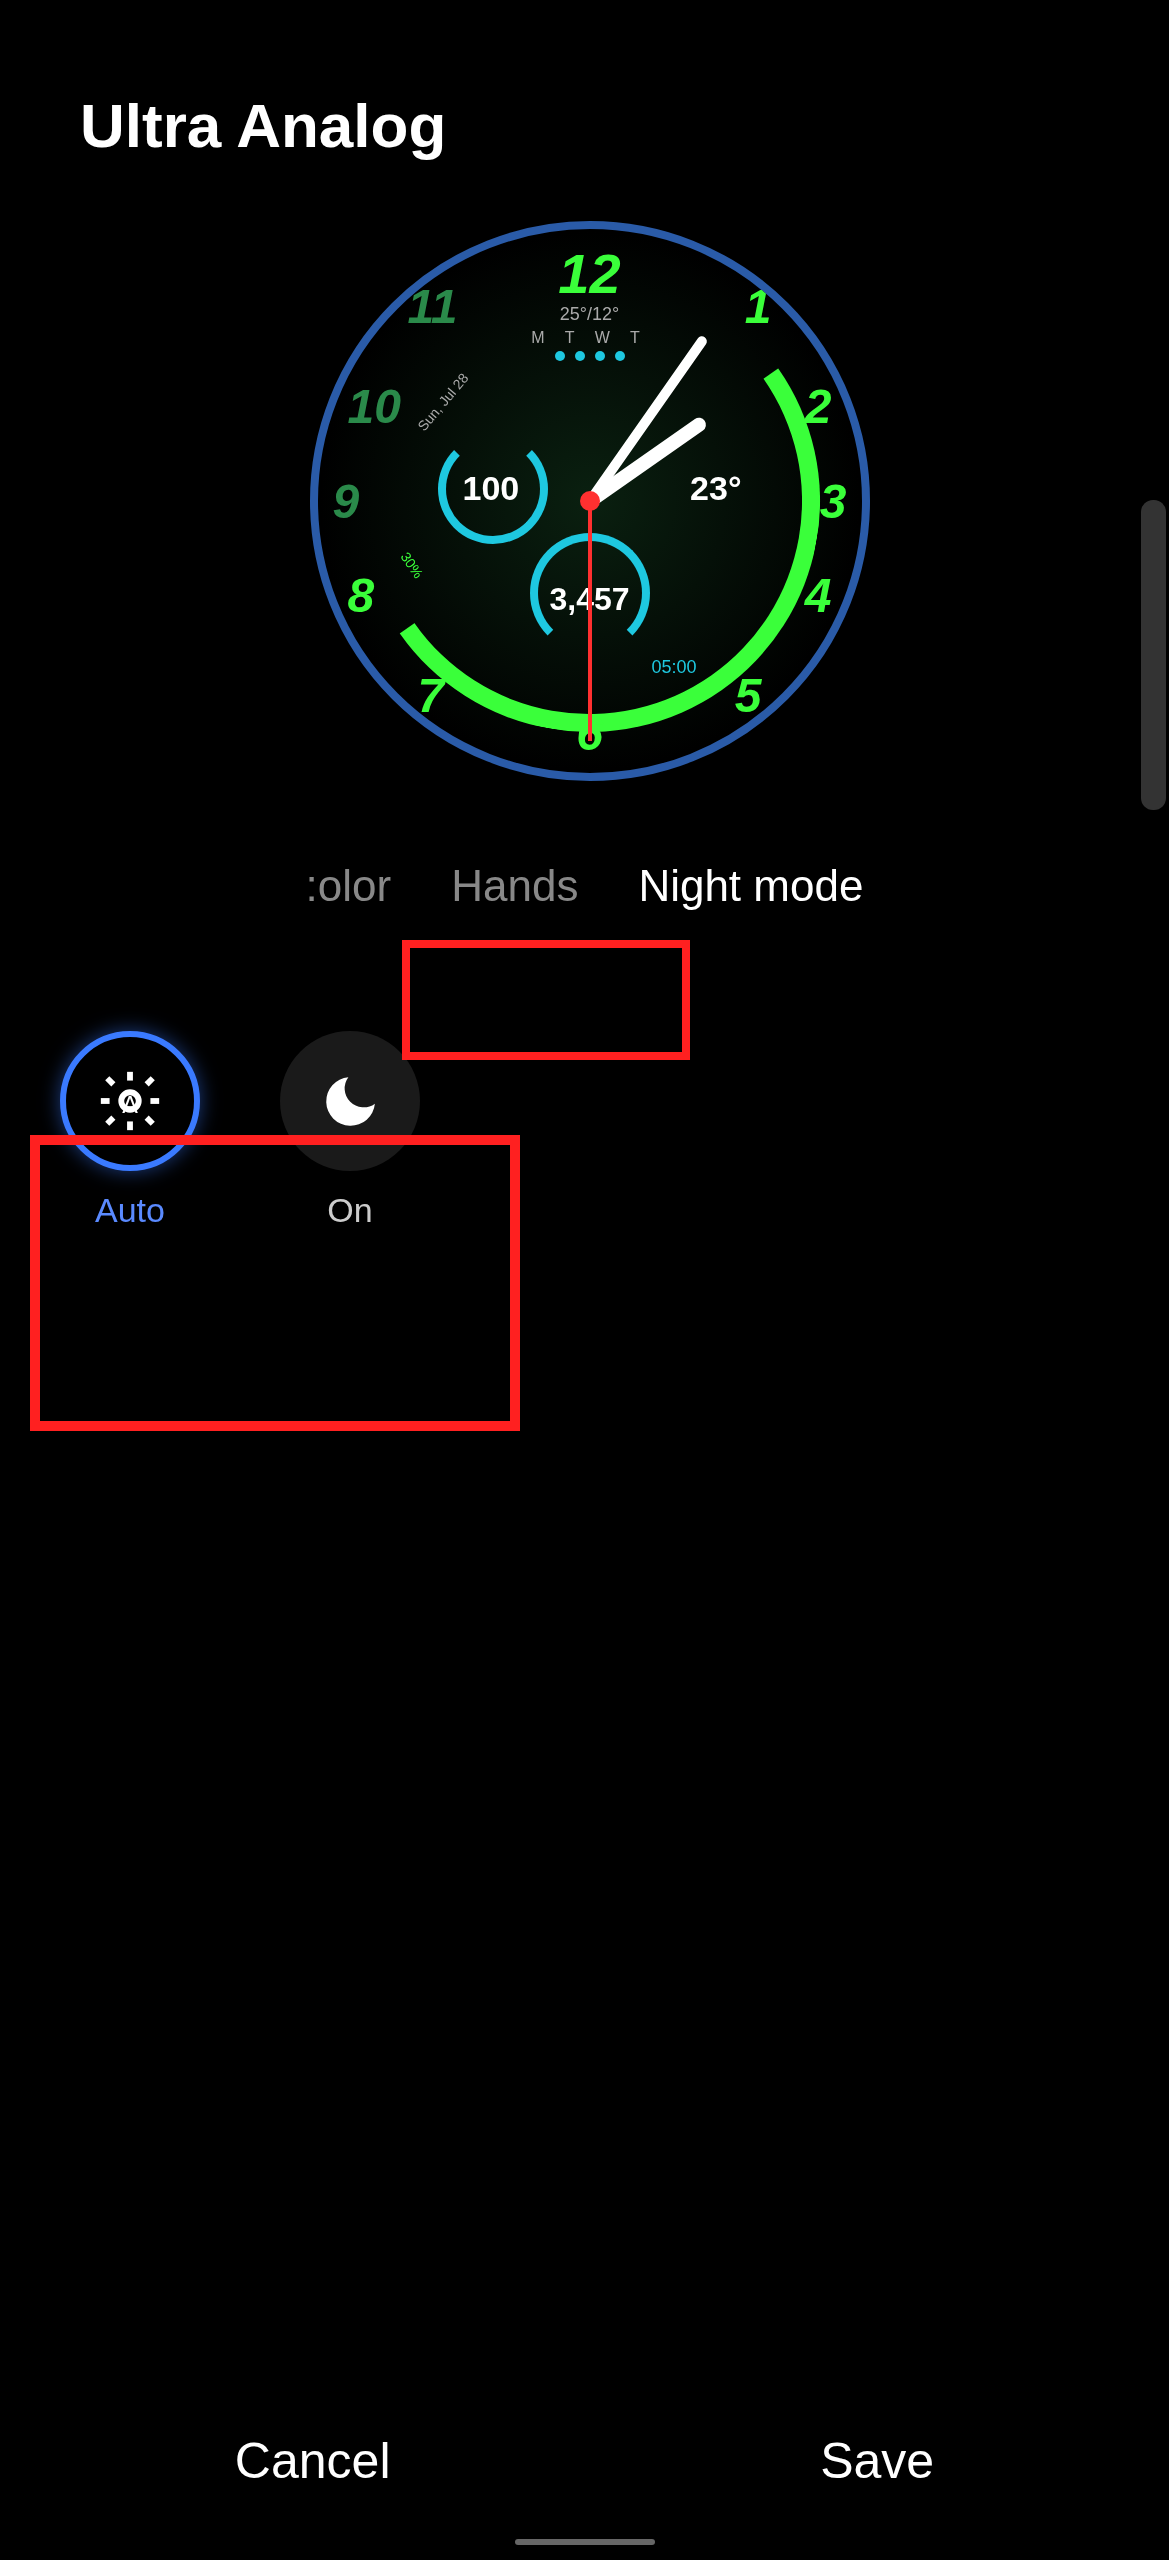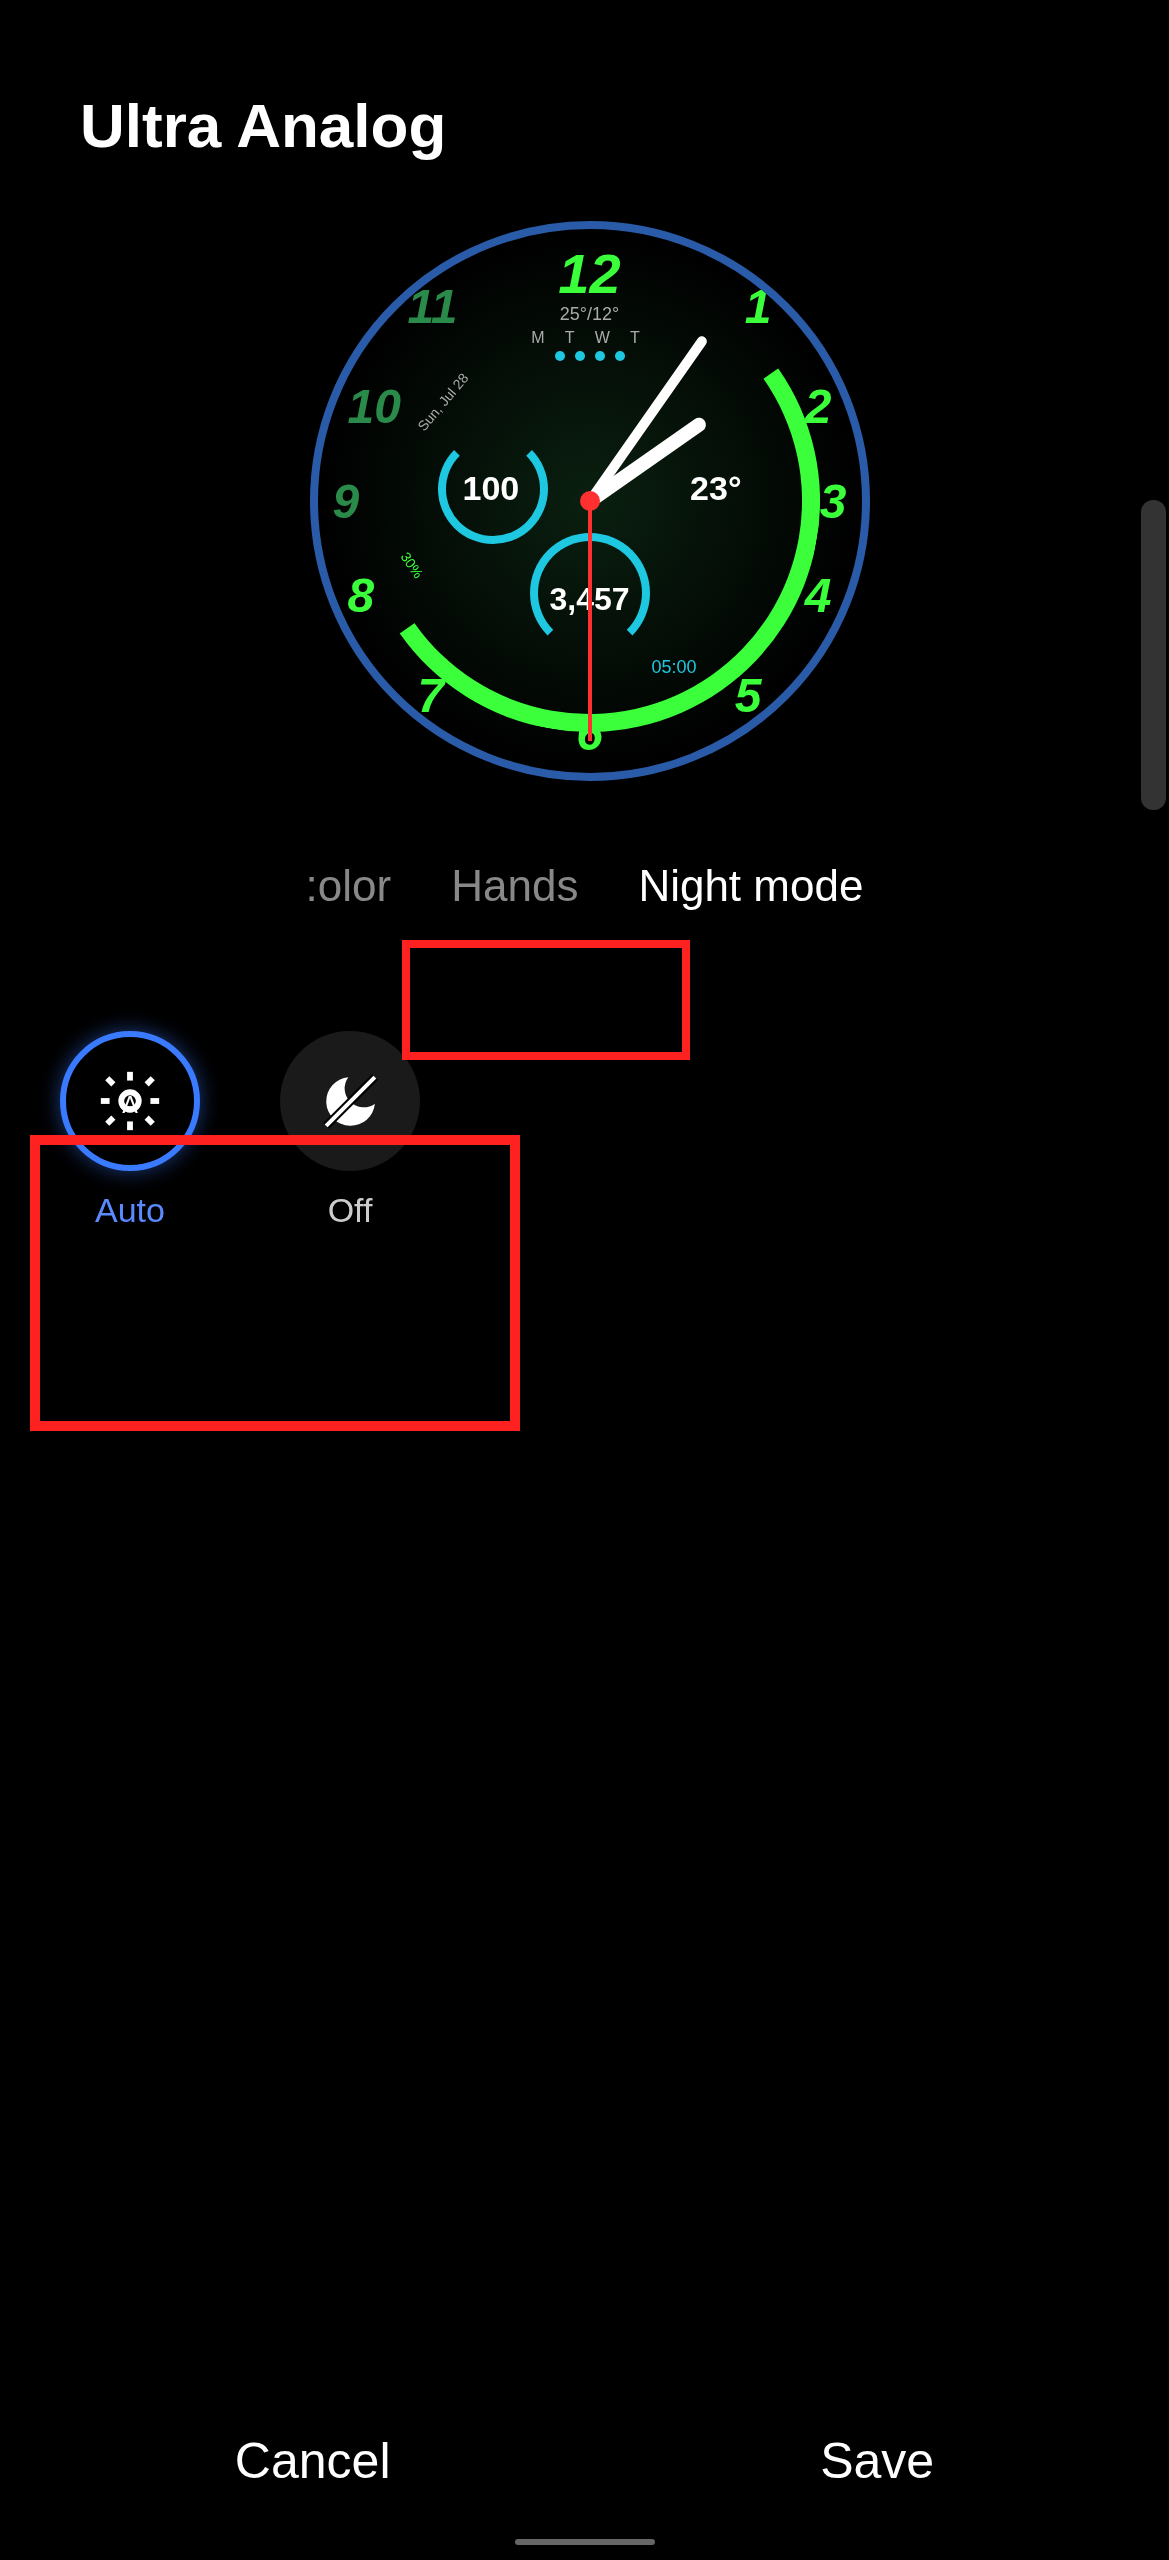--- a/index.html
+++ b/index.html
@@ -373,25 +373,23 @@
         <line x1="4.2" y1="19.8" x2="6.3" y2="17.7"></line>
           <line x1="17.7" y1="6.3" x2="19.8" y2="4.2"></line>
       </svg>
     </div>
     <div class="option-label selected">Auto</div>
   </div>
   <div class="option">
     <div class="option-circle">
       <svg width="65" height="65" viewBox="0 0 24 24" fill="#fff">
         <path d="M21 12.79A9 9 0 1 1 11.21 3 7 7 0 0 0 21 12.79z"></path>
-        <line x1="3" y1="21" x2="21" y2="3" stroke="#000" stroke-width="3"></line>
-        <line x1="3" y1="21" x2="21" y2="3" stroke="#fff" stroke-width="1.5"></line>
       </svg>
     </div>
-    <div class="option-label">Off</div>
+    <div class="option-label">On</div>
   </div>
 </div>
 
 <div class="highlight-options"></div>
 
 <div class="scrollbar"></div>
 
 <div class="bottom-bar">
   <div class="bottom-btn">Cancel</div>
   <div class="bottom-btn">Save</div>

